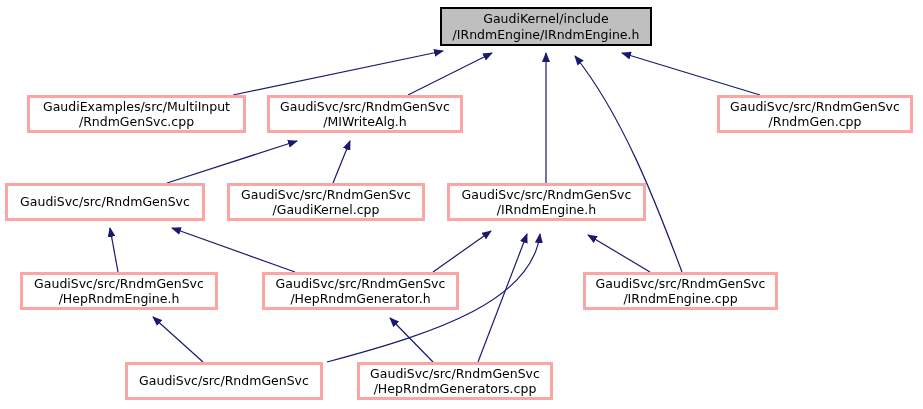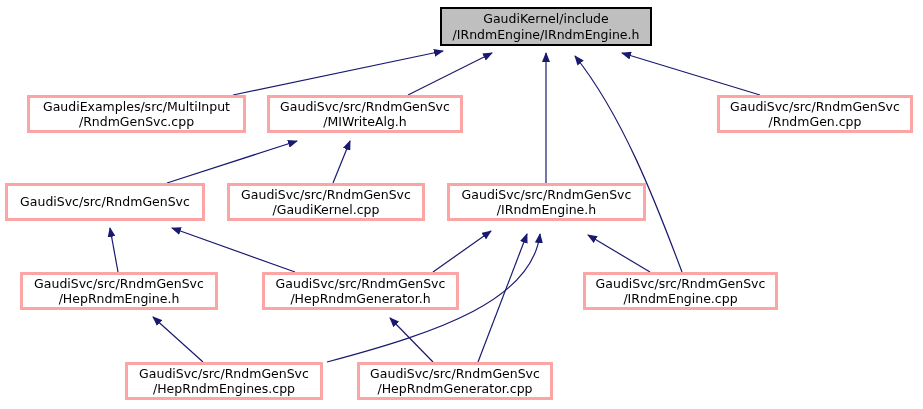--- a/index.html
+++ b/index.html
@@ -102,20 +102,19 @@
     <span>GaudiSvc/src/RndmGenSvc</span>
     <span>/HepRndmGenerator.h</span>
   </div>
   <div class="node" style="left:583px;top:272px;width:195px;height:38px;">
     <span>GaudiSvc/src/RndmGenSvc</span>
     <span>/IRndmEngine.cpp</span>
   </div>
 
   <div class="node" style="left:125px;top:362px;width:198px;height:38px;">
     <span>GaudiSvc/src/RndmGenSvc</span>
-    <span>/HepRndmEngines.cpp</span>
   </div>
   <div class="node" style="left:357px;top:362px;width:196px;height:38px;">
     <span>GaudiSvc/src/RndmGenSvc</span>
-    <span>/HepRndmGenerator.cpp</span>
+    <span>/HepRndmGenerators.cpp</span>
   </div>
 
 </div>
 
 </body></html>

